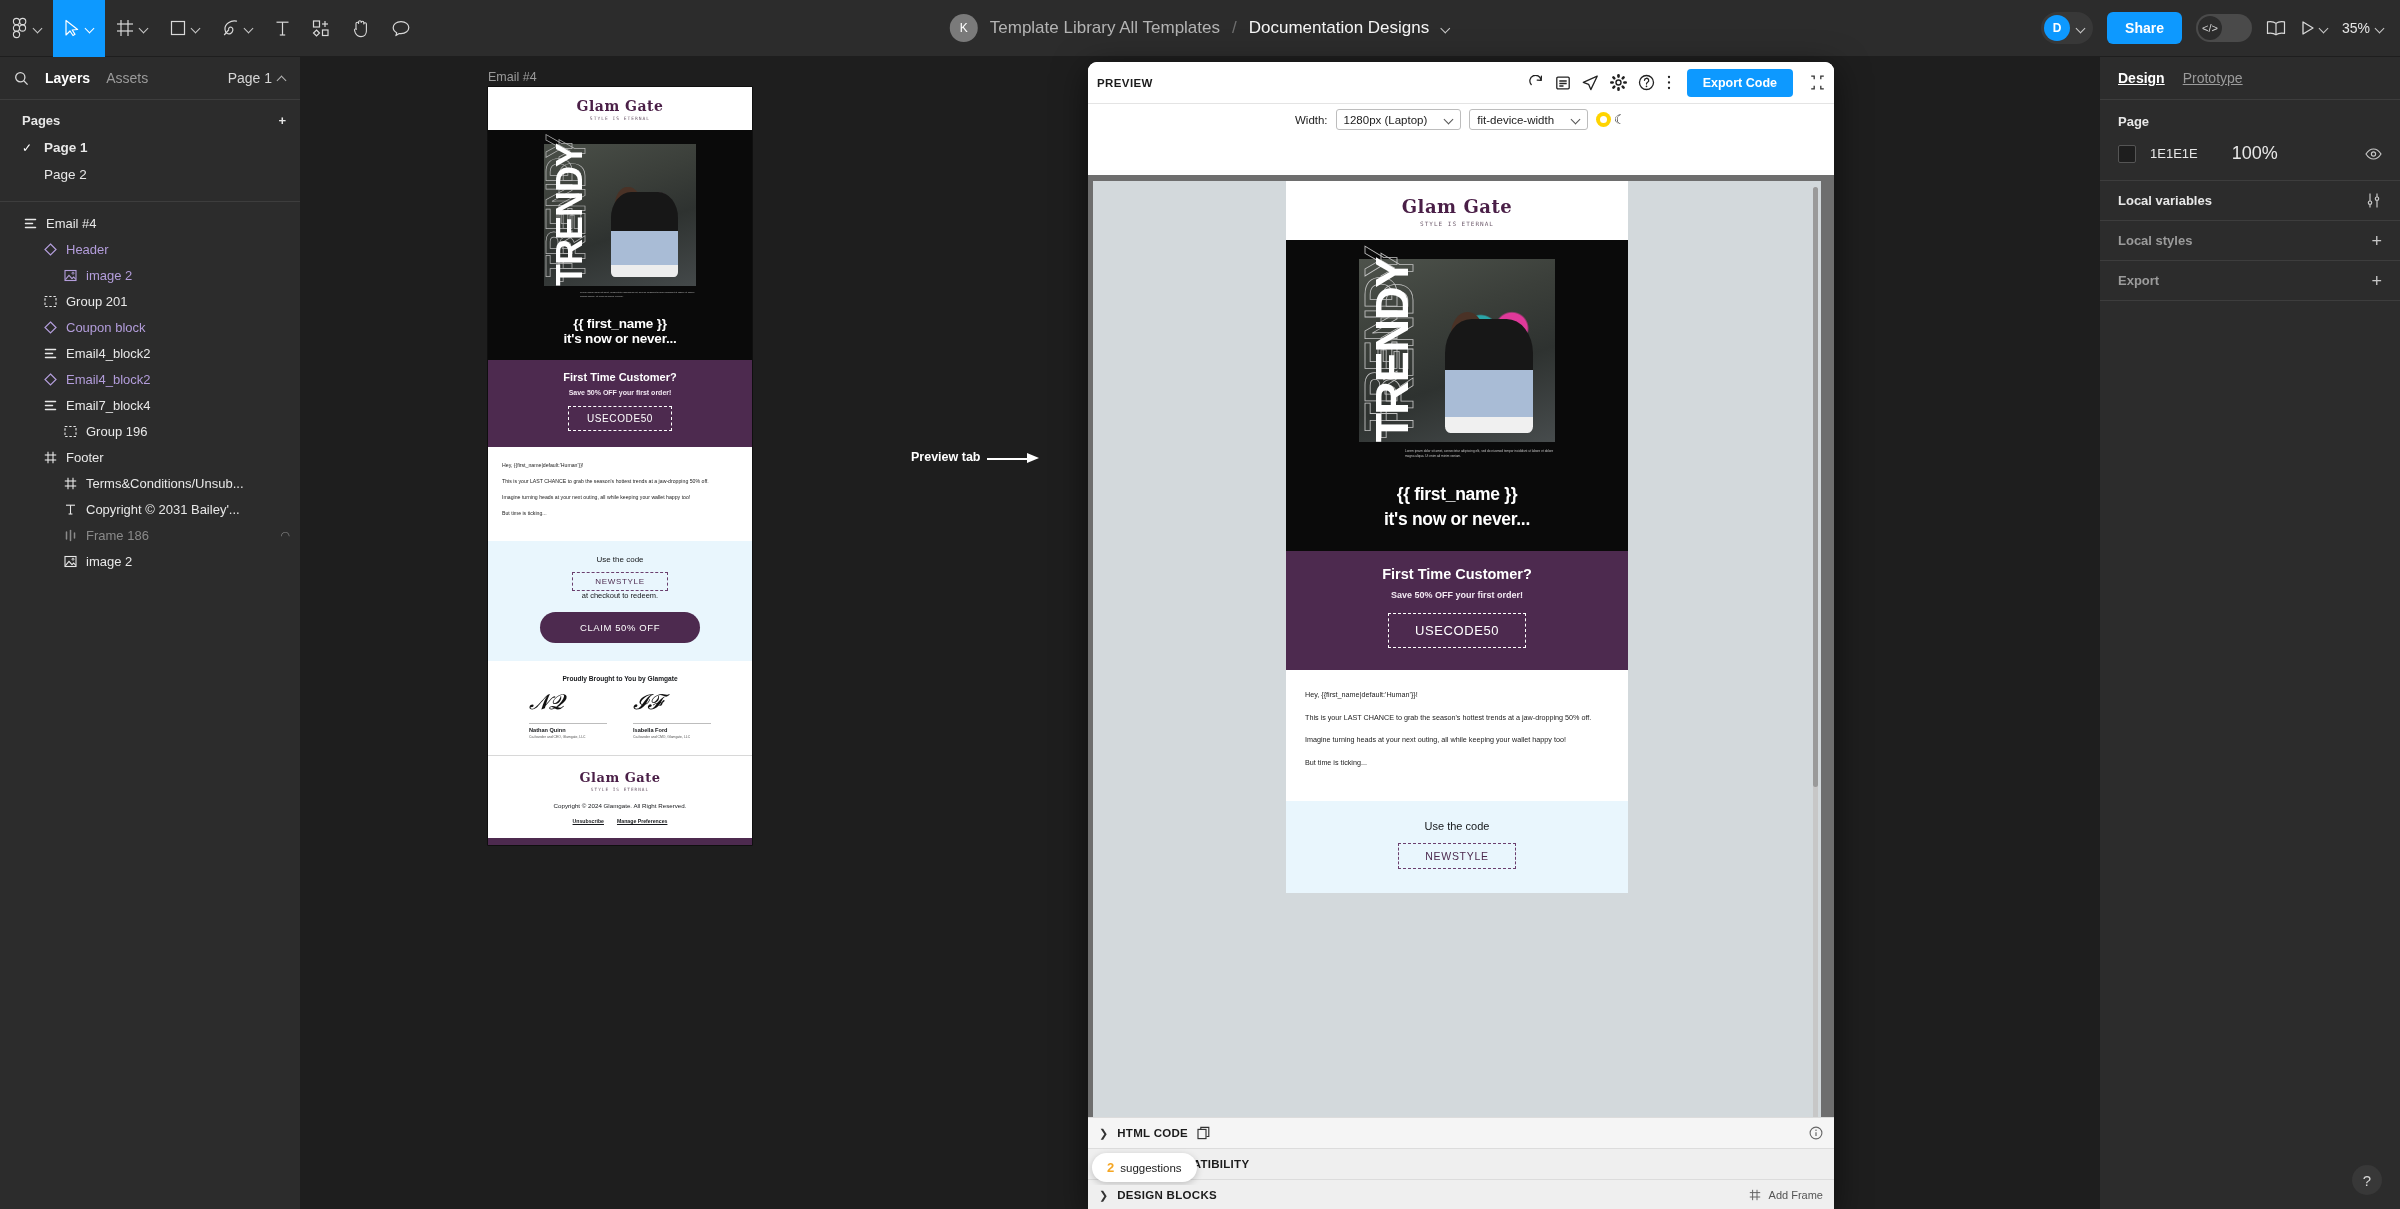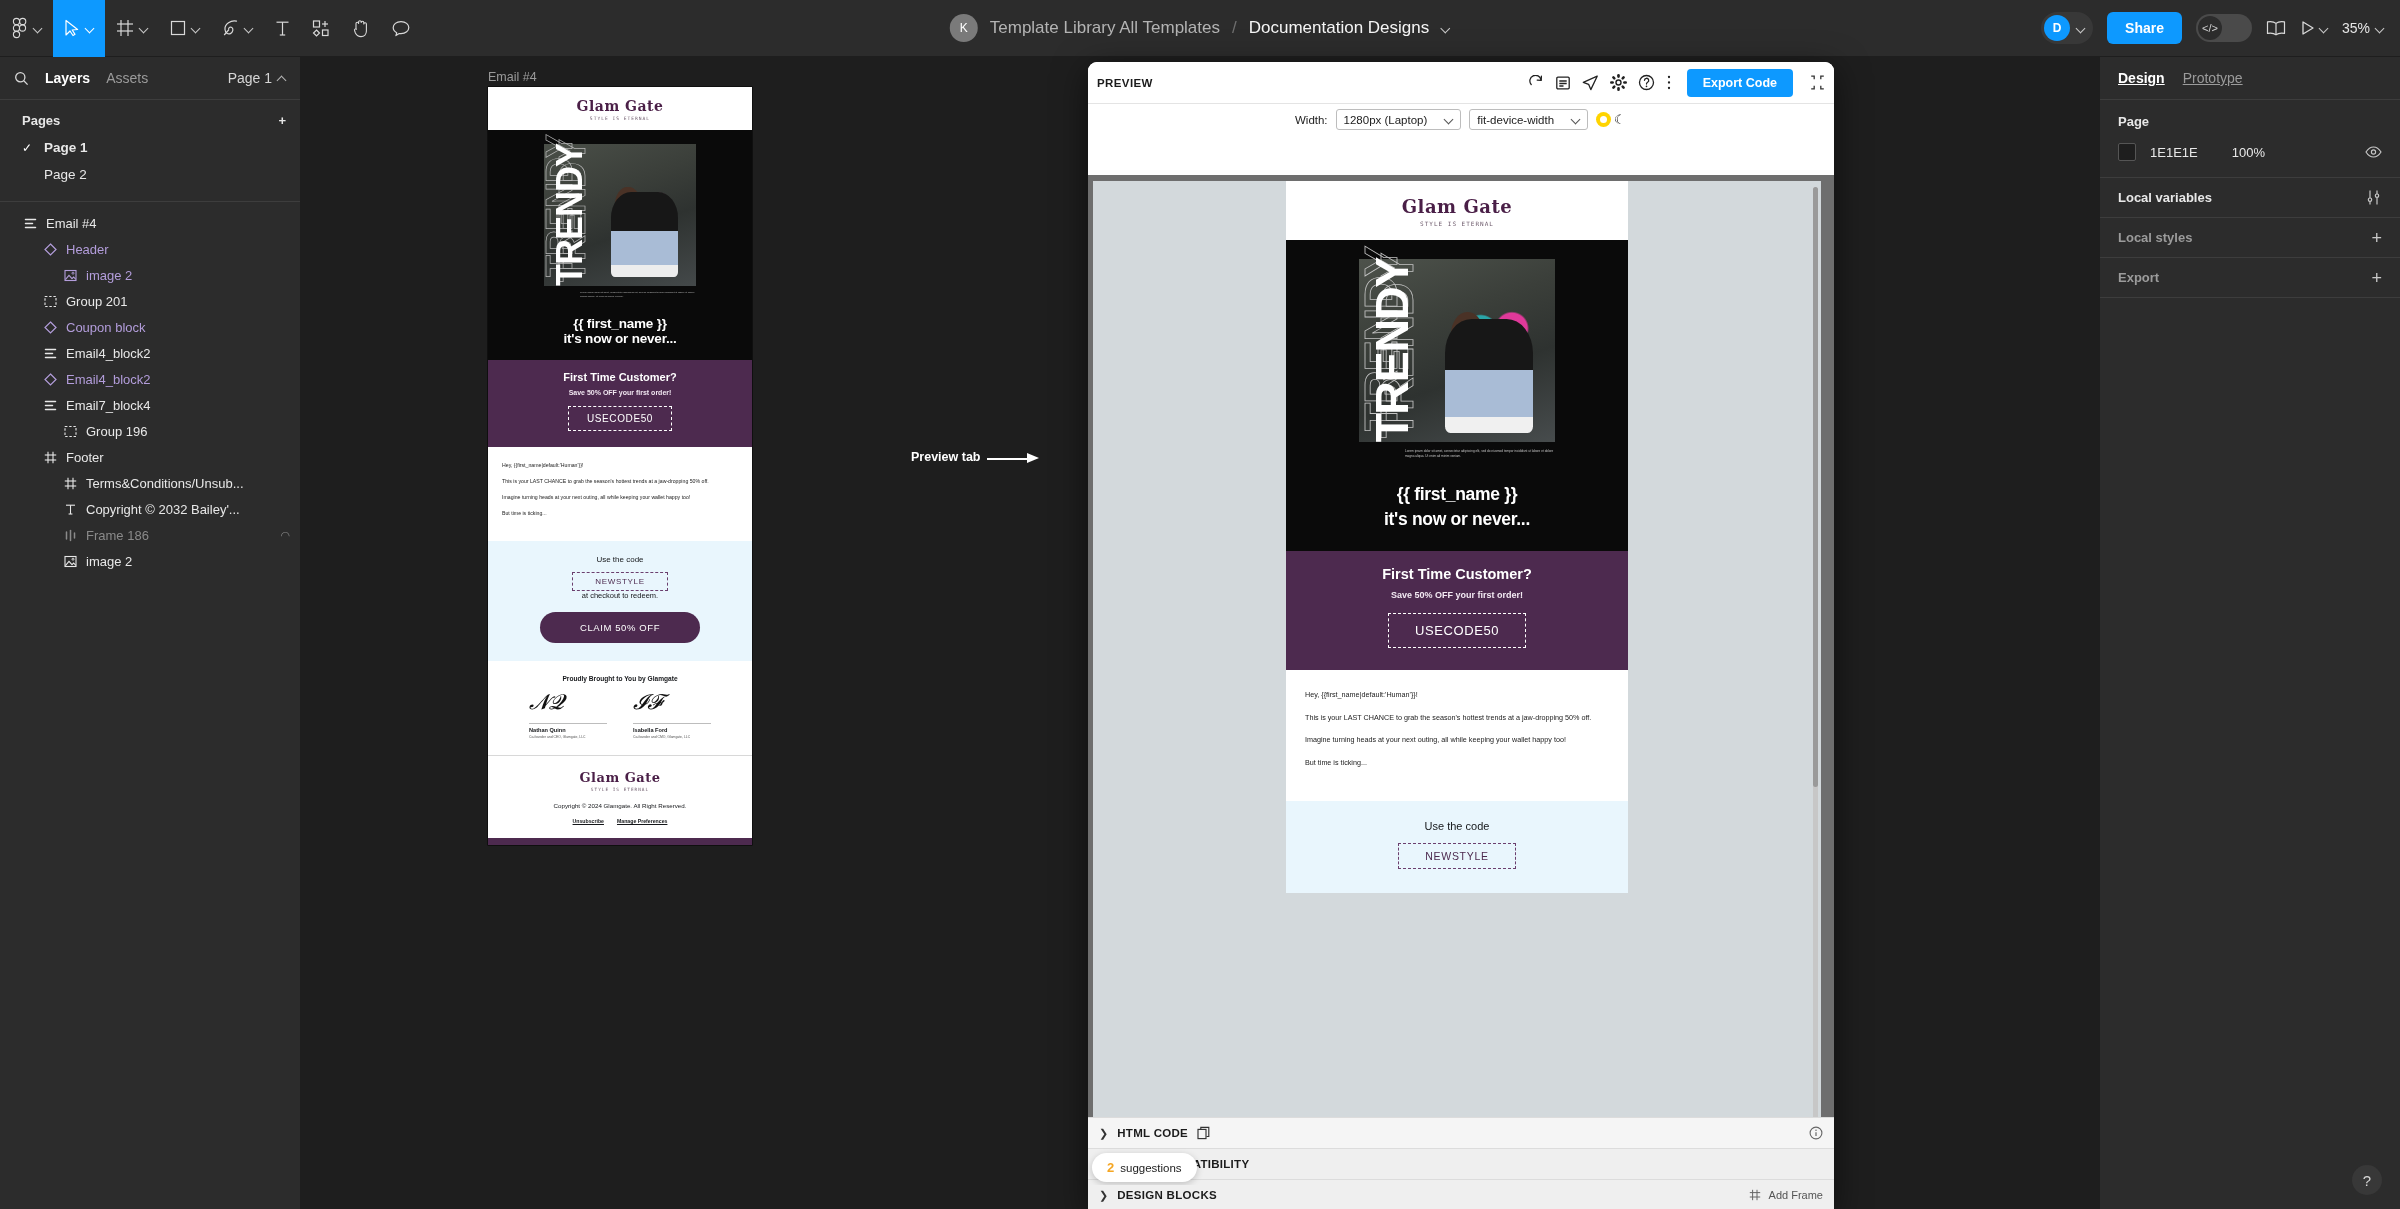--- a/index.html
+++ b/index.html
@@ -302,21 +302,21 @@
     background:#2c2c2c; border-left:1px solid #1e1e1e;
   }
   .rp-tabs { height:43px; display:flex; align-items:center; gap:18px; padding:0 18px; border-bottom:1px solid #3d3d3d; }
   .rp-tab { font-size:14px; color:#9b9b9b; cursor:pointer;text-decoration:underline; }
   .rp-tab.active { color:#fff; font-weight:600; }
   .rp-sec { padding:14px 18px 16px; border-bottom:1px solid #3d3d3d; }
   .rp-sec-title { font-size:13px; color:#e8e8e8; font-weight:700; }
   .rp-fillrow { display:flex; align-items:center; margin-top:14px; gap:14px; }
   .swatch { width:18px;height:18px;background:#1e1e1e;border:1px solid #555; border-radius:2px;}
   .hexval { font-size:13px; color:#e8e8e8; }
-  .opval { font-size:13px; color:#e8e8e8; margin-left:20px; }
+  .opval { font-size:18px; color:#e8e8e8; margin-left:20px; }
   .eye { margin-left:auto; color:#c8c8c8; font-size:13px; cursor:pointer; }
   .rp-row { height:40px; display:flex; align-items:center; padding:0 18px; border-bottom:1px solid #3d3d3d; }
   .rp-row-lbl { font-size:13px; color:#e8e8e8; font-weight:700; }
   .rp-row-lbl.dim { color:#9b9b9b; }
   .rp-row-act { margin-left:auto; color:#c8c8c8; font-size:18px; line-height:1; cursor:pointer; }
 
   .helpfab {
     position:absolute; right:18px; bottom:14px; width:30px; height:30px;
     border-radius:50%; background:#383838; color:#d6d6d6; font-size:15px;
     display:flex; align-items:center; justify-content:center; cursor:pointer;
@@ -583,21 +583,21 @@
         <div class="layer-row" style="padding-left: 62px;">
           <span class="li">
             <svg width="13" height="13" viewBox="0 0 13 13">
               <g stroke="currentColor" stroke-width="1.1">
                 <line x1="2" y1="2.2" x2="11" y2="2.2"></line>
                 <line x1="6.5" y1="2.2" x2="6.5" y2="11"></line>
                 <line x1="4.6" y1="11" x2="8.4" y2="11"></line>
               </g>
             </svg>
           </span>
-          <span class="layer-txt">Copyright © 2032 Bailey'...</span>
+          <span class="layer-txt">Copyright © 2031 Bailey'...</span>
         </div>
         <div class="layer-row dim" style="padding-left: 62px;">
           <span class="li">
             <svg width="13" height="13" viewBox="0 0 13 13">
               <g stroke="currentColor" stroke-width="1.5" stroke-linecap="round">
                 <line x1="2.5" y1="3" x2="2.5" y2="10"></line>
                 <line x1="6.5" y1="1.5" x2="6.5" y2="11.5"></line>
                 <line x1="10.5" y1="4" x2="10.5" y2="9"></line>
               </g>
             </svg>

